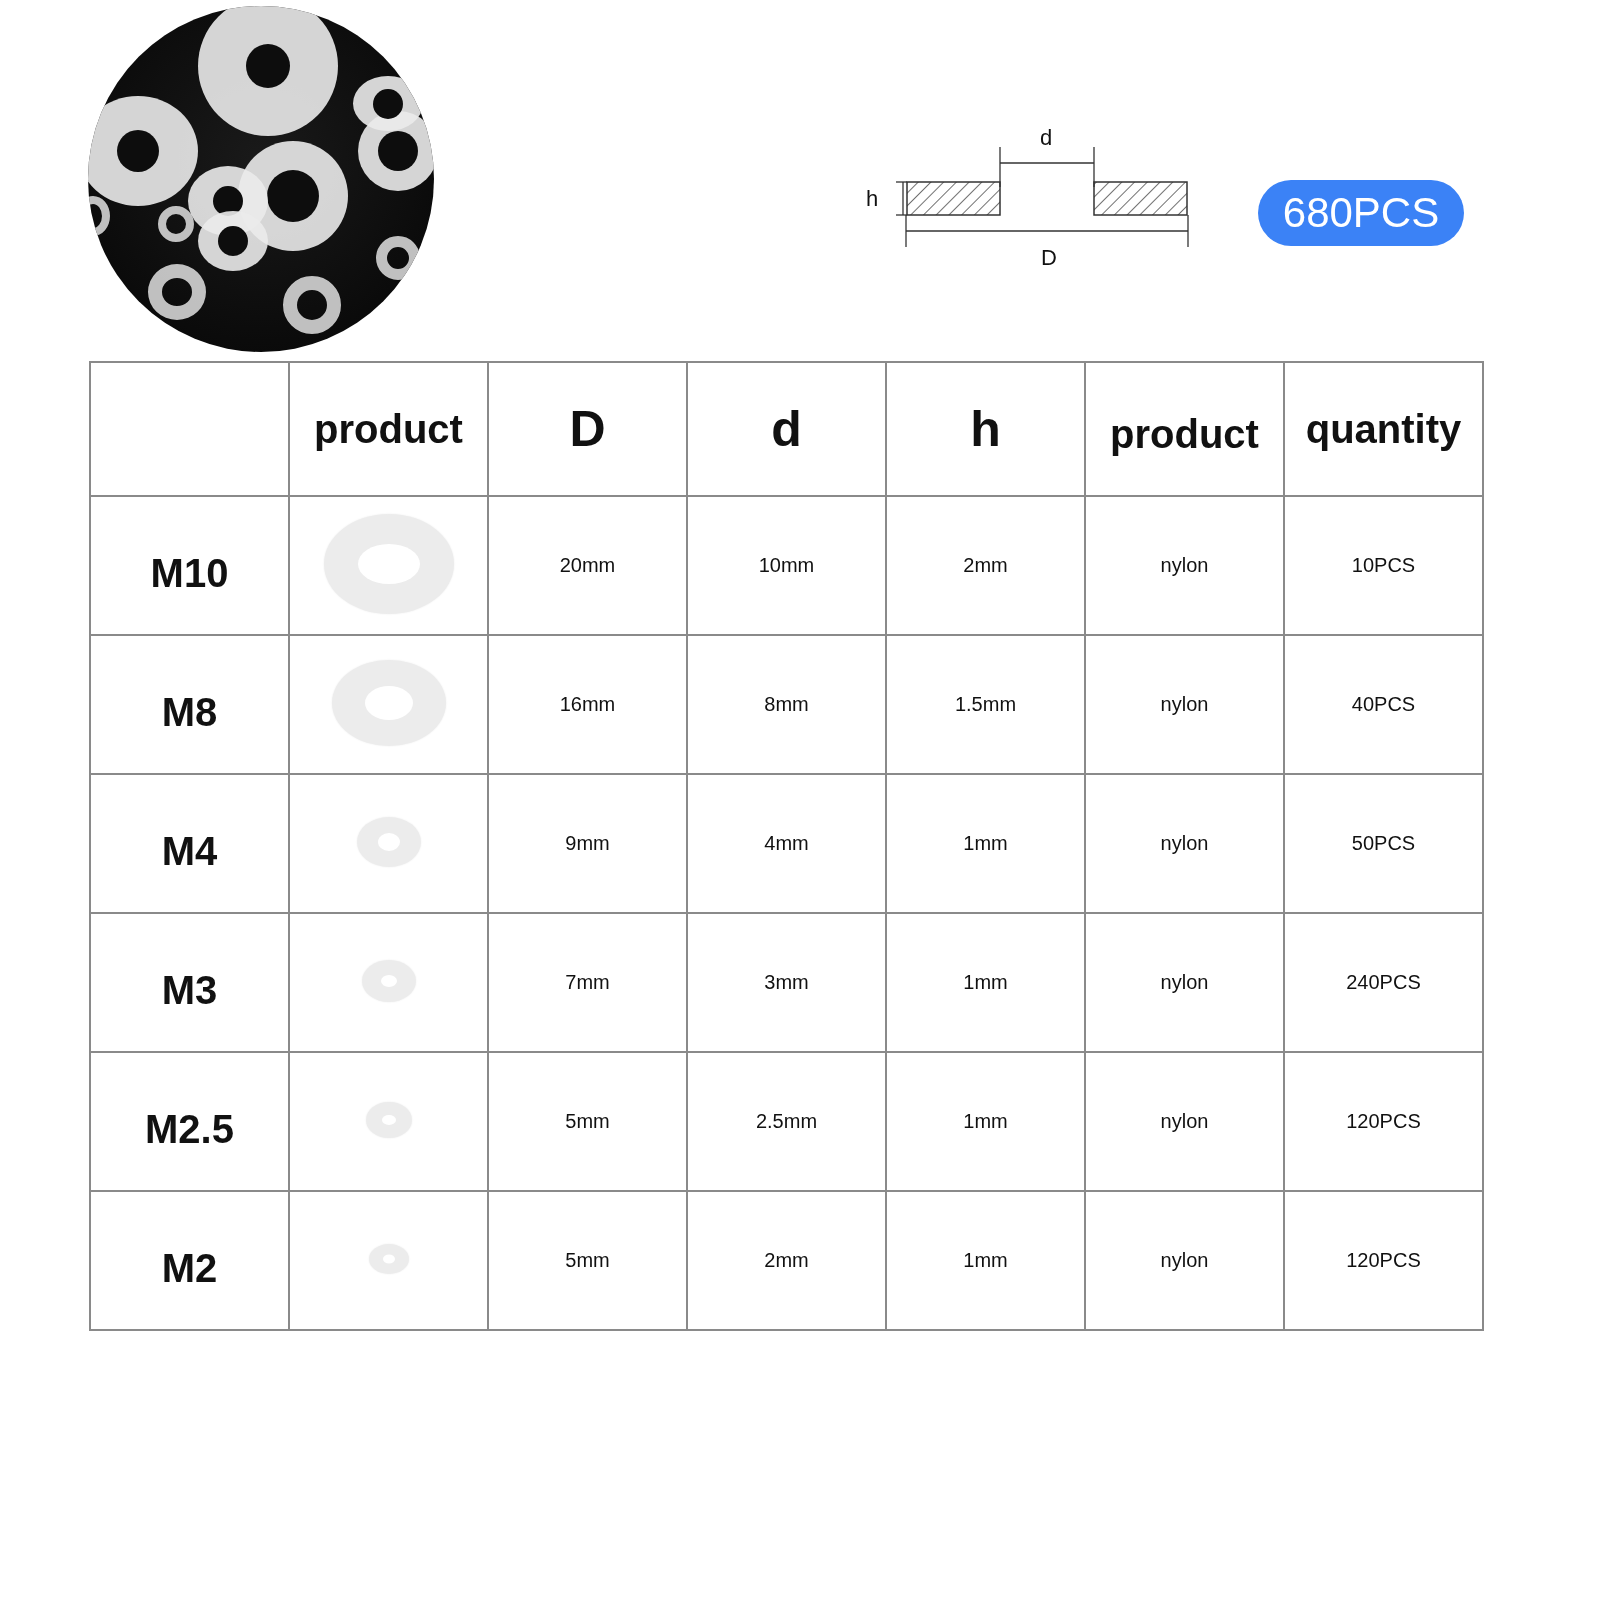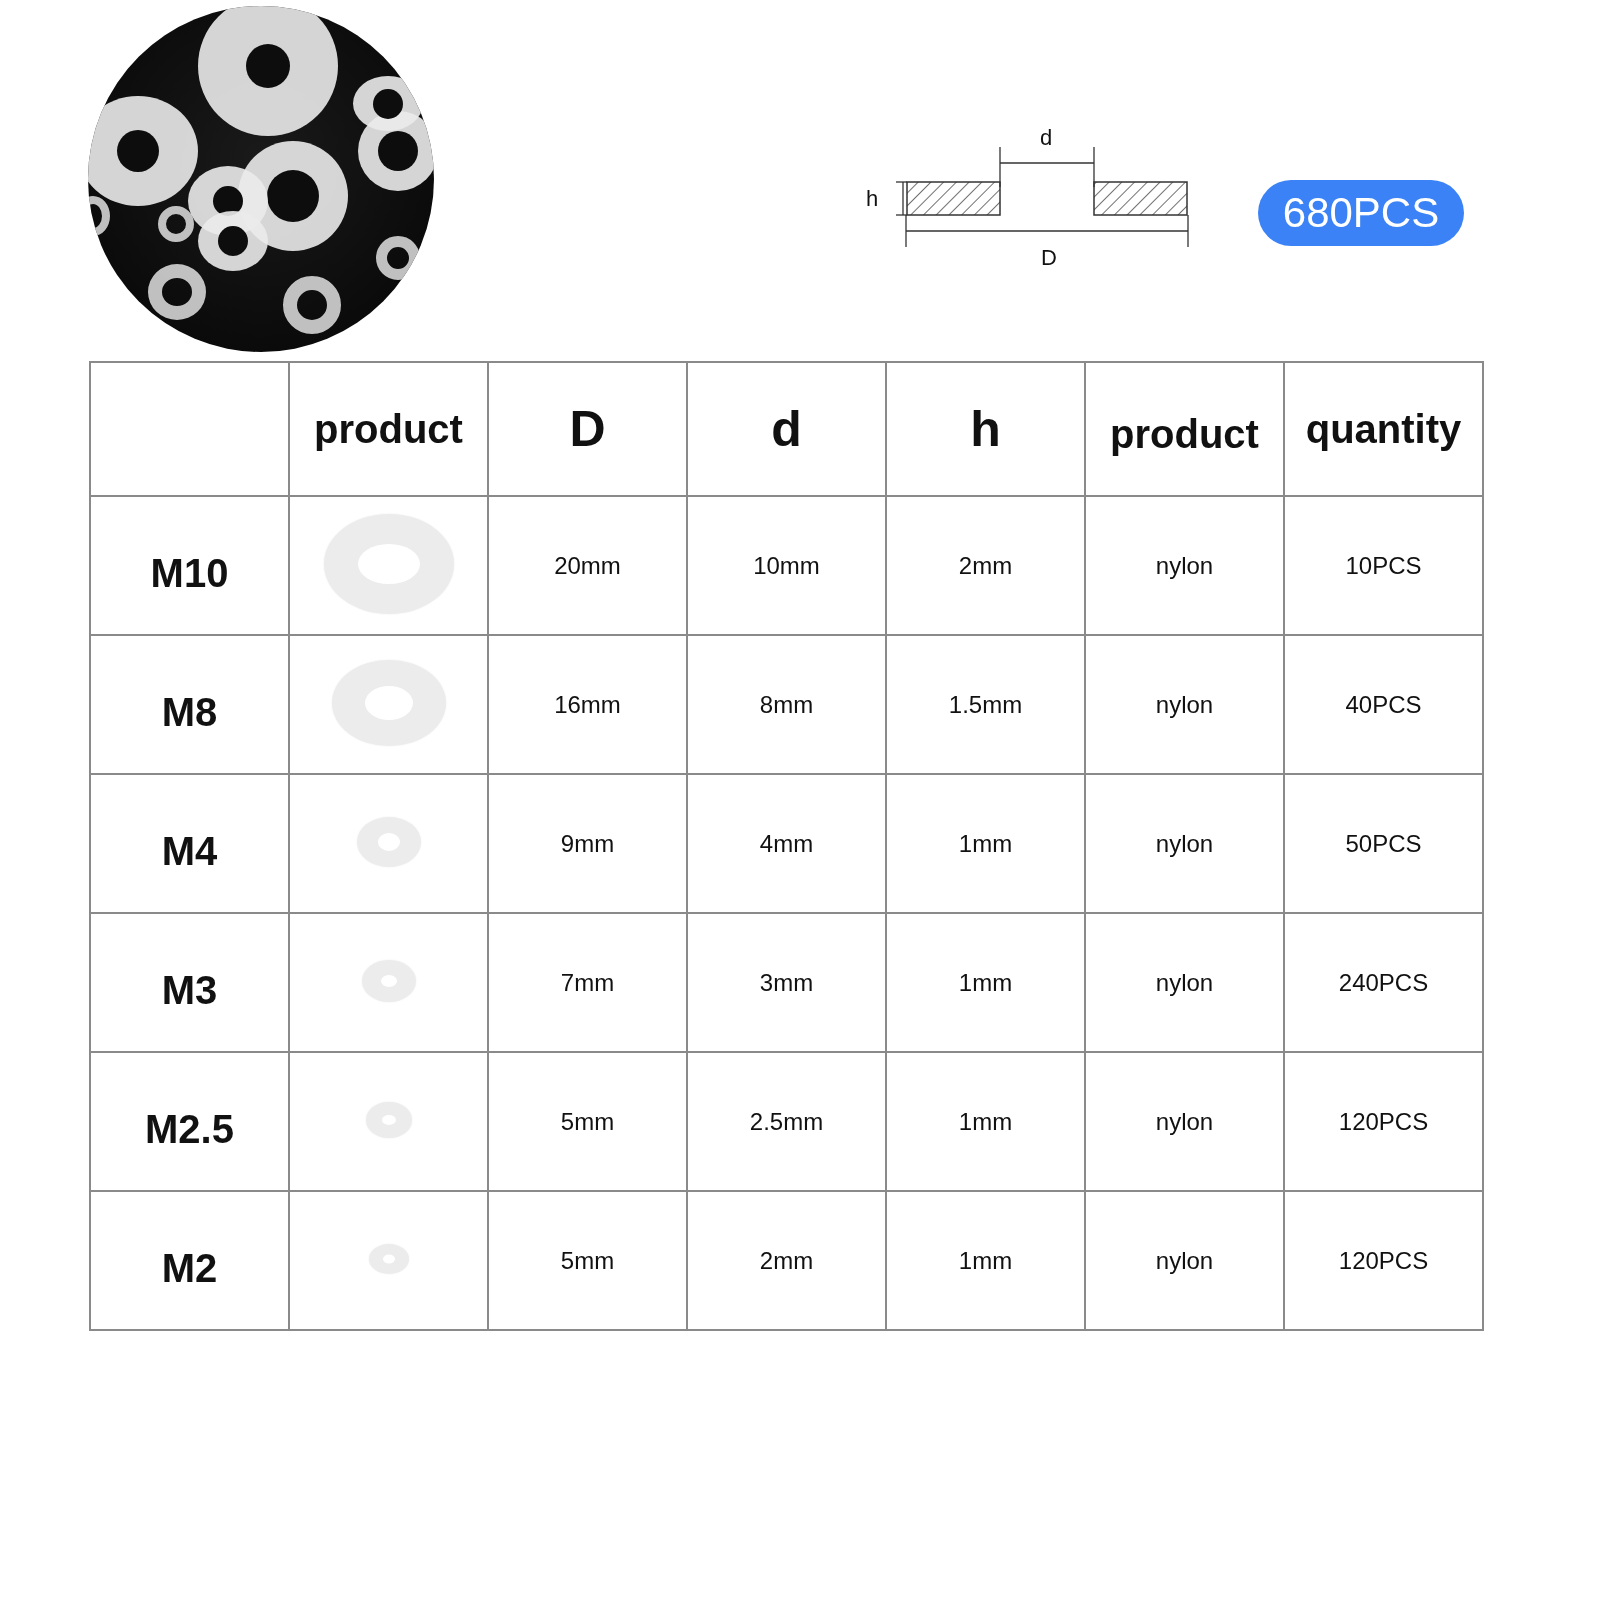--- a/index.html
+++ b/index.html
@@ -27,21 +27,21 @@
              display:flex; align-items:center; justify-content:center; letter-spacing:0px; }
 
     
     .spec { position:absolute; left:89px; top:361px; border-collapse:collapse; table-layout:fixed; }
     .spec td, .spec th { border:2px solid #8a8a8a; text-align:center; vertical-align:middle; padding:0; }
     .spec tr.head th { height:122px; font-weight:700;margin-left:16px; }
     .spec tr.row td { height:122px; }
     .spec th.h-small { font-size:40px; }
     .spec th.h-big { font-size:50px; }
     .spec td.size { font-size:40px; font-weight:700; padding-top:15px; }
-    .spec td.val { font-size:24px; font-weight:400; }
+    .spec td.val { font-size:20px; font-weight:400; }
     .washer { display:inline-block; border-radius:50%; background:#ececec; position:relative;
               box-shadow:0 0 2px rgba(0,0,0,0.08); }
     .washer::after { content:""; position:absolute; left:50%; top:50%; transform:translate(-50%,-50%);
                      border-radius:50%; background:#ffffff; width:var(--hw); height:var(--hh); }
   </style>
 </head>
 <body>
 
 <div class="photo">
   <div class="w" style="left:110px;top:-10px;width:140px;height:140px;--h:44px;"></div>

